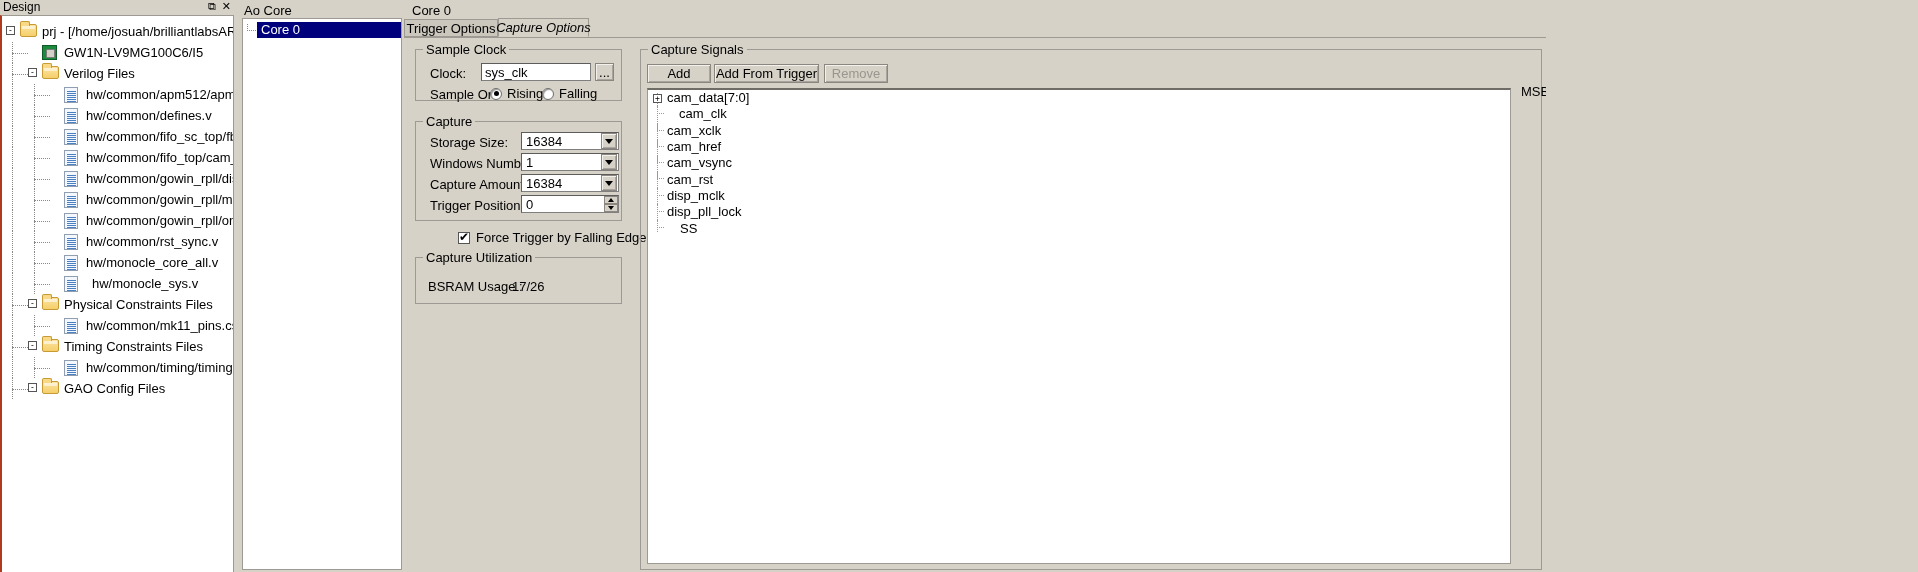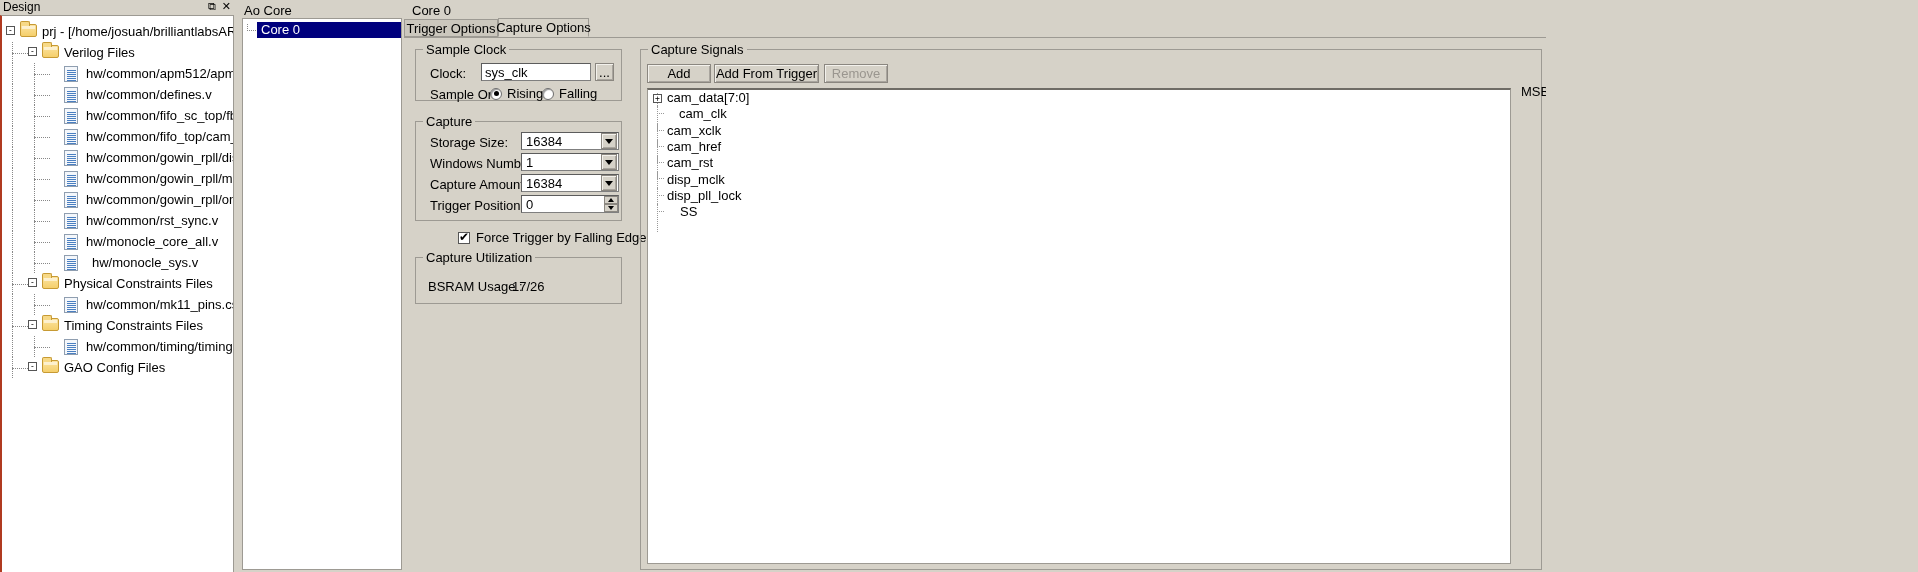--- a/index.html
+++ b/index.html
@@ -311,20 +311,28 @@
           <div class="trow">
             <div class="expander" style="left: 4px; top: 5px;">-</div>
             <div class="ico" style="left: 18px; top: 3px;">
               <div class="folder"></div>
             </div>
             <div class="lbl" style="position: relative; z-index: 2; margin-left: 40px;">prj - [/home/josuah/brilliantlabsAR/strea…</div>
           </div>
           <div class="trow">
             <div class="vline" style="left: 10px; top: 0px; height: 21px;"></div>
             <div class="hline" style="left: 10px; top: 10.5px; width: 16px;"></div>
+            <div class="ico" style="left: 40px; top: 3px;">
+              <div class="chipico"></div>
+            </div>
+            <div class="lbl" style="position: relative; z-index: 2; margin-left: 62px;">GW1N-LV9MG100C6/I5</div>
+          </div>
+          <div class="trow">
+            <div class="vline" style="left: 10px; top: 0px; height: 21px;"></div>
+            <div class="hline" style="left: 10px; top: 10.5px; width: 16px;"></div>
             <div class="expander" style="left: 26px; top: 5px;">-</div>
             <div class="ico" style="left: 40px; top: 3px;">
               <div class="folder"></div>
             </div>
             <div class="lbl" style="position: relative; z-index: 2; margin-left: 62px;">Verilog Files</div>
           </div>
           <div class="trow">
             <div class="vline" style="left: 10px; top: 0px; height: 21px;"></div>
             <div class="vline" style="left: 32px; top: 0px; height: 21px;"></div>
             <div class="hline" style="left: 32px; top: 10.5px; width: 16px;"></div>
@@ -477,21 +485,21 @@
   </div>
 
   <div id="core-panel">
     <div id="core-title">Core 0</div>
   </div>
 
   <div id="tabbar">
     <div class="tab inactive" style="left:0;width:94px;">
       <span>Trigger Options</span>
     </div>
-    <div class="tab active" style="left:94px;width:91px;">
+    <div class="tab active" style="left:94px;width:91px;font-style:italic;">
       <span>Capture Options</span>
     </div>
   </div>
 
   <div id="tab-content">
 
     <div class="group" style="left:11px; top:11px; width:207px; height:52px;">
       <div class="legend">Sample Clock</div>
 
       <div class="flabel" style="left:14px; top:16px;">Clock:</div>
@@ -595,20 +603,24 @@
           <div class="srow">
             <div class="sdots"></div>
             <span class="lbl" style="margin-left: 7px;">cam_xclk</span>
           </div>
           <div class="srow">
             <div class="sdots"></div>
             <span class="lbl" style="margin-left: 7px;">cam_href</span>
           </div>
           <div class="srow">
             <div class="sdots"></div>
+            <span class="lbl" style="margin-left: 7px;">cam_vsync</span>
+          </div>
+          <div class="srow">
+            <div class="sdots"></div>
             <span class="lbl" style="margin-left: 7px;">cam_rst</span>
           </div>
           <div class="srow">
             <div class="sdots"></div>
             <span class="lbl" style="margin-left: 7px;">disp_mclk</span>
           </div>
           <div class="srow">
             <div class="sdots"></div>
             <span class="lbl" style="margin-left: 7px;">disp_pll_lock</span>
           </div>

